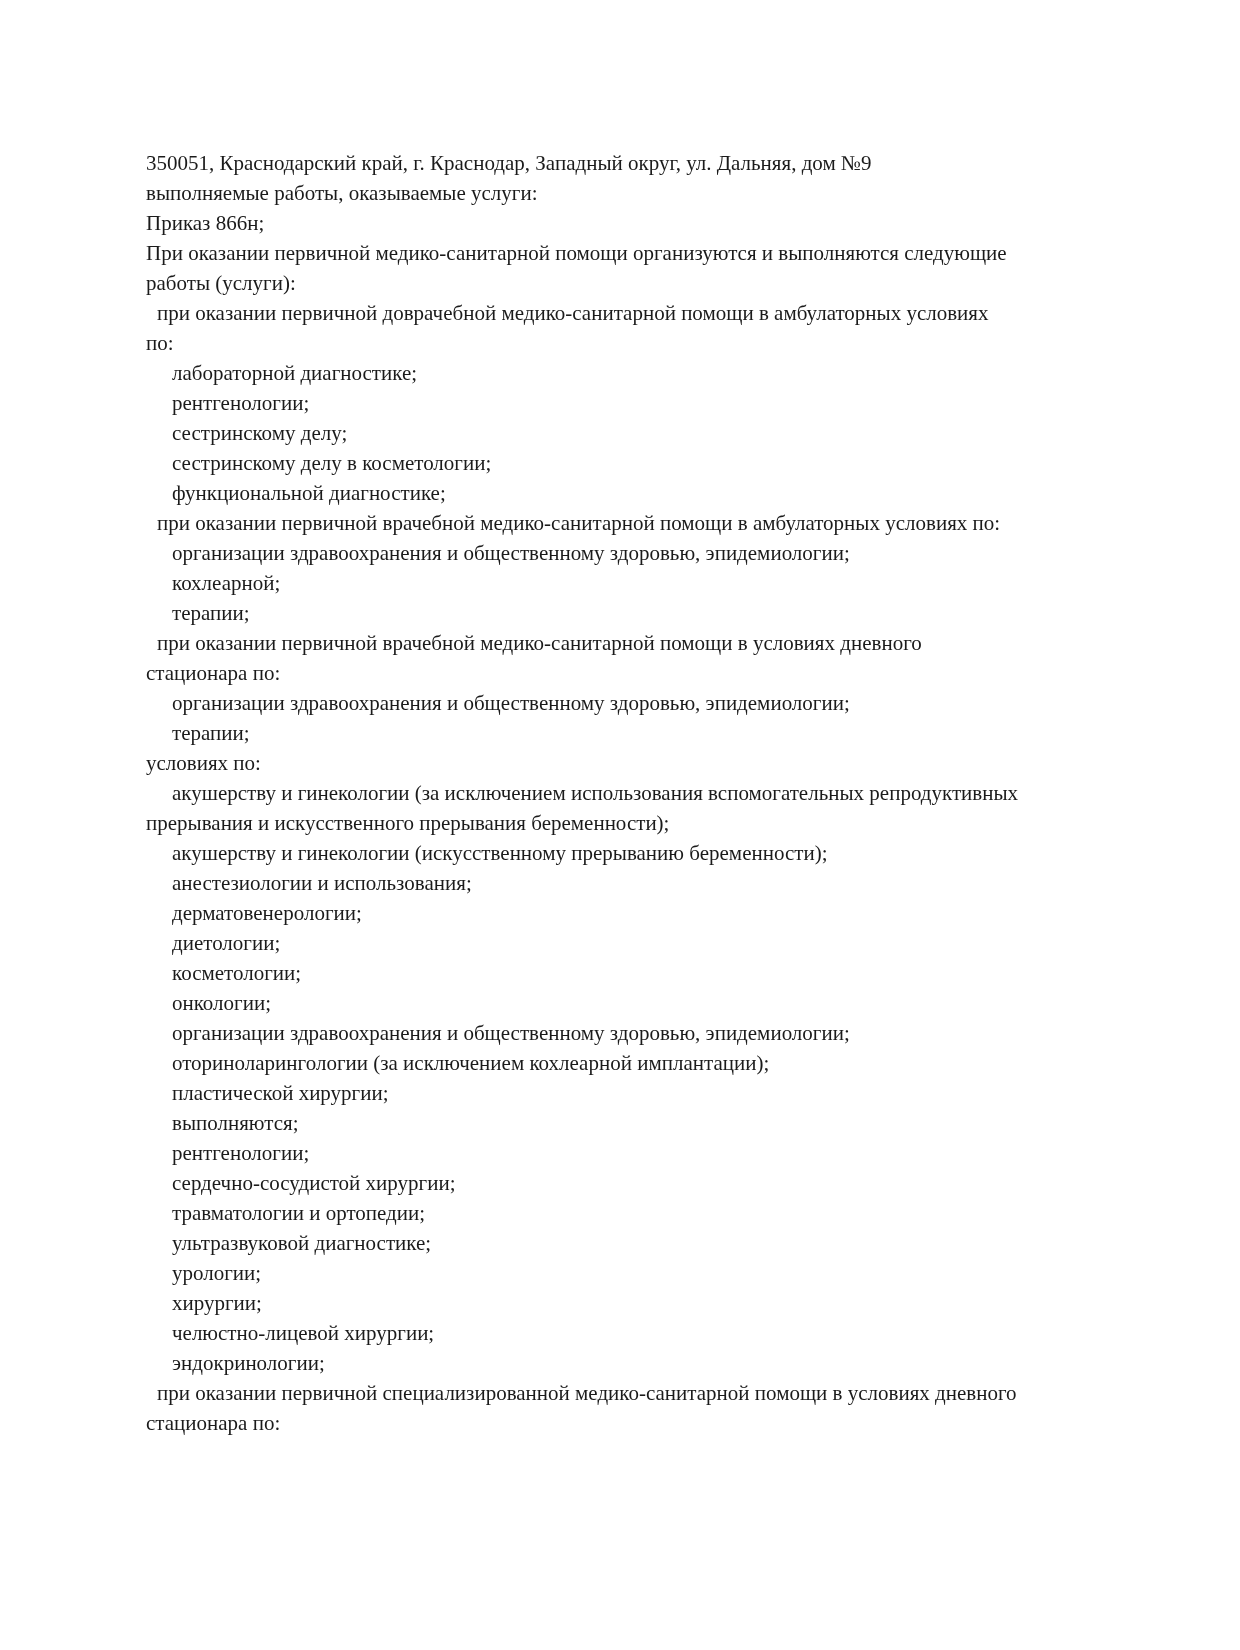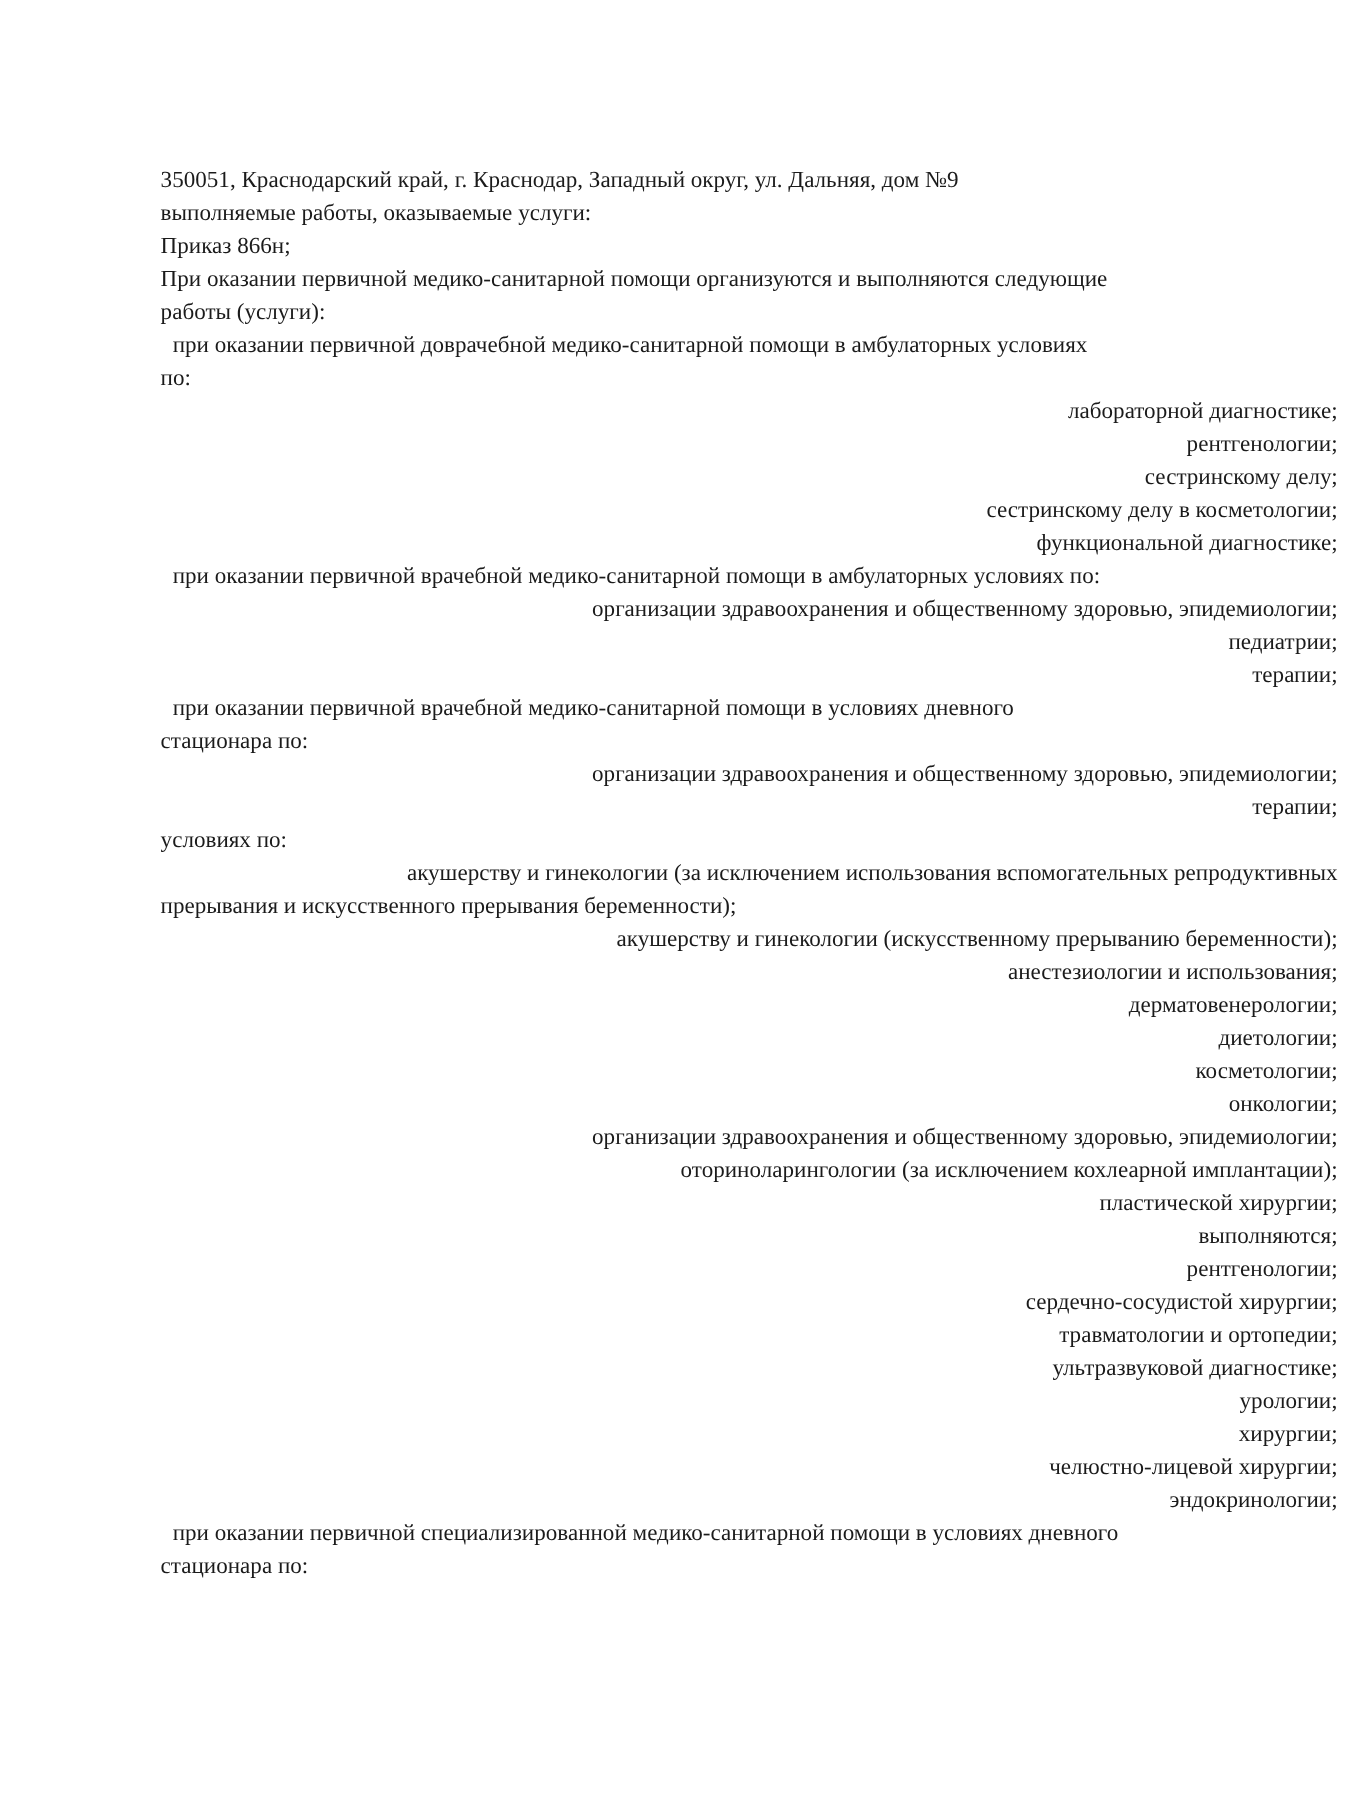--- a/index.html
+++ b/index.html
@@ -25,42 +25,42 @@
     color: #1b1b1b;
     margin-top: 44px;
     -webkit-font-smoothing: antialiased;
   }
   .line {
     white-space: nowrap;
     height: 30px;
   }
   .indent-0 { padding-left: 0; }
   .indent-1 { padding-left: 11px; }
-  .indent-2 { padding-left: 26px; text-align: right; }
+  .indent-2 { padding-left: 26px; }
 </style>
 </head>
 <body>
 
 <div class="page">
   <div class="doc">
       <div class="line indent-0">350051, Краснодарский край, г. Краснодар, Западный округ, ул. Дальняя, дом №9</div>
       <div class="line indent-0">выполняемые работы, оказываемые услуги:</div>
       <div class="line indent-0">Приказ 866н;</div>
       <div class="line indent-0">При оказании первичной медико-санитарной помощи организуются и выполняются следующие</div>
       <div class="line indent-0">работы (услуги):</div>
       <div class="line indent-1">при оказании первичной доврачебной медико-санитарной помощи в амбулаторных условиях</div>
       <div class="line indent-0">по:</div>
       <div class="line indent-2">лабораторной диагностике;</div>
       <div class="line indent-2">рентгенологии;</div>
       <div class="line indent-2">сестринскому делу;</div>
       <div class="line indent-2">сестринскому делу в косметологии;</div>
       <div class="line indent-2">функциональной диагностике;</div>
       <div class="line indent-1">при оказании первичной врачебной медико-санитарной помощи в амбулаторных условиях по:</div>
       <div class="line indent-2">организации здравоохранения и общественному здоровью, эпидемиологии;</div>
-      <div class="line indent-2">педиатрии;</div>
+      <div class="line indent-2">кохлеарной;</div>
       <div class="line indent-2">терапии;</div>
       <div class="line indent-1">при оказании первичной врачебной медико-санитарной помощи в условиях дневного</div>
       <div class="line indent-0">стационара по:</div>
       <div class="line indent-2">организации здравоохранения и общественному здоровью, эпидемиологии;</div>
       <div class="line indent-2">терапии;</div>
       <div class="line indent-0">условиях по:</div>
       <div class="line indent-2">акушерству и гинекологии (за исключением использования вспомогательных репродуктивных</div>
       <div class="line indent-0">прерывания и искусственного прерывания беременности);</div>
       <div class="line indent-2">акушерству и гинекологии (искусственному прерыванию беременности);</div>
       <div class="line indent-2">анестезиологии и использования;</div>

